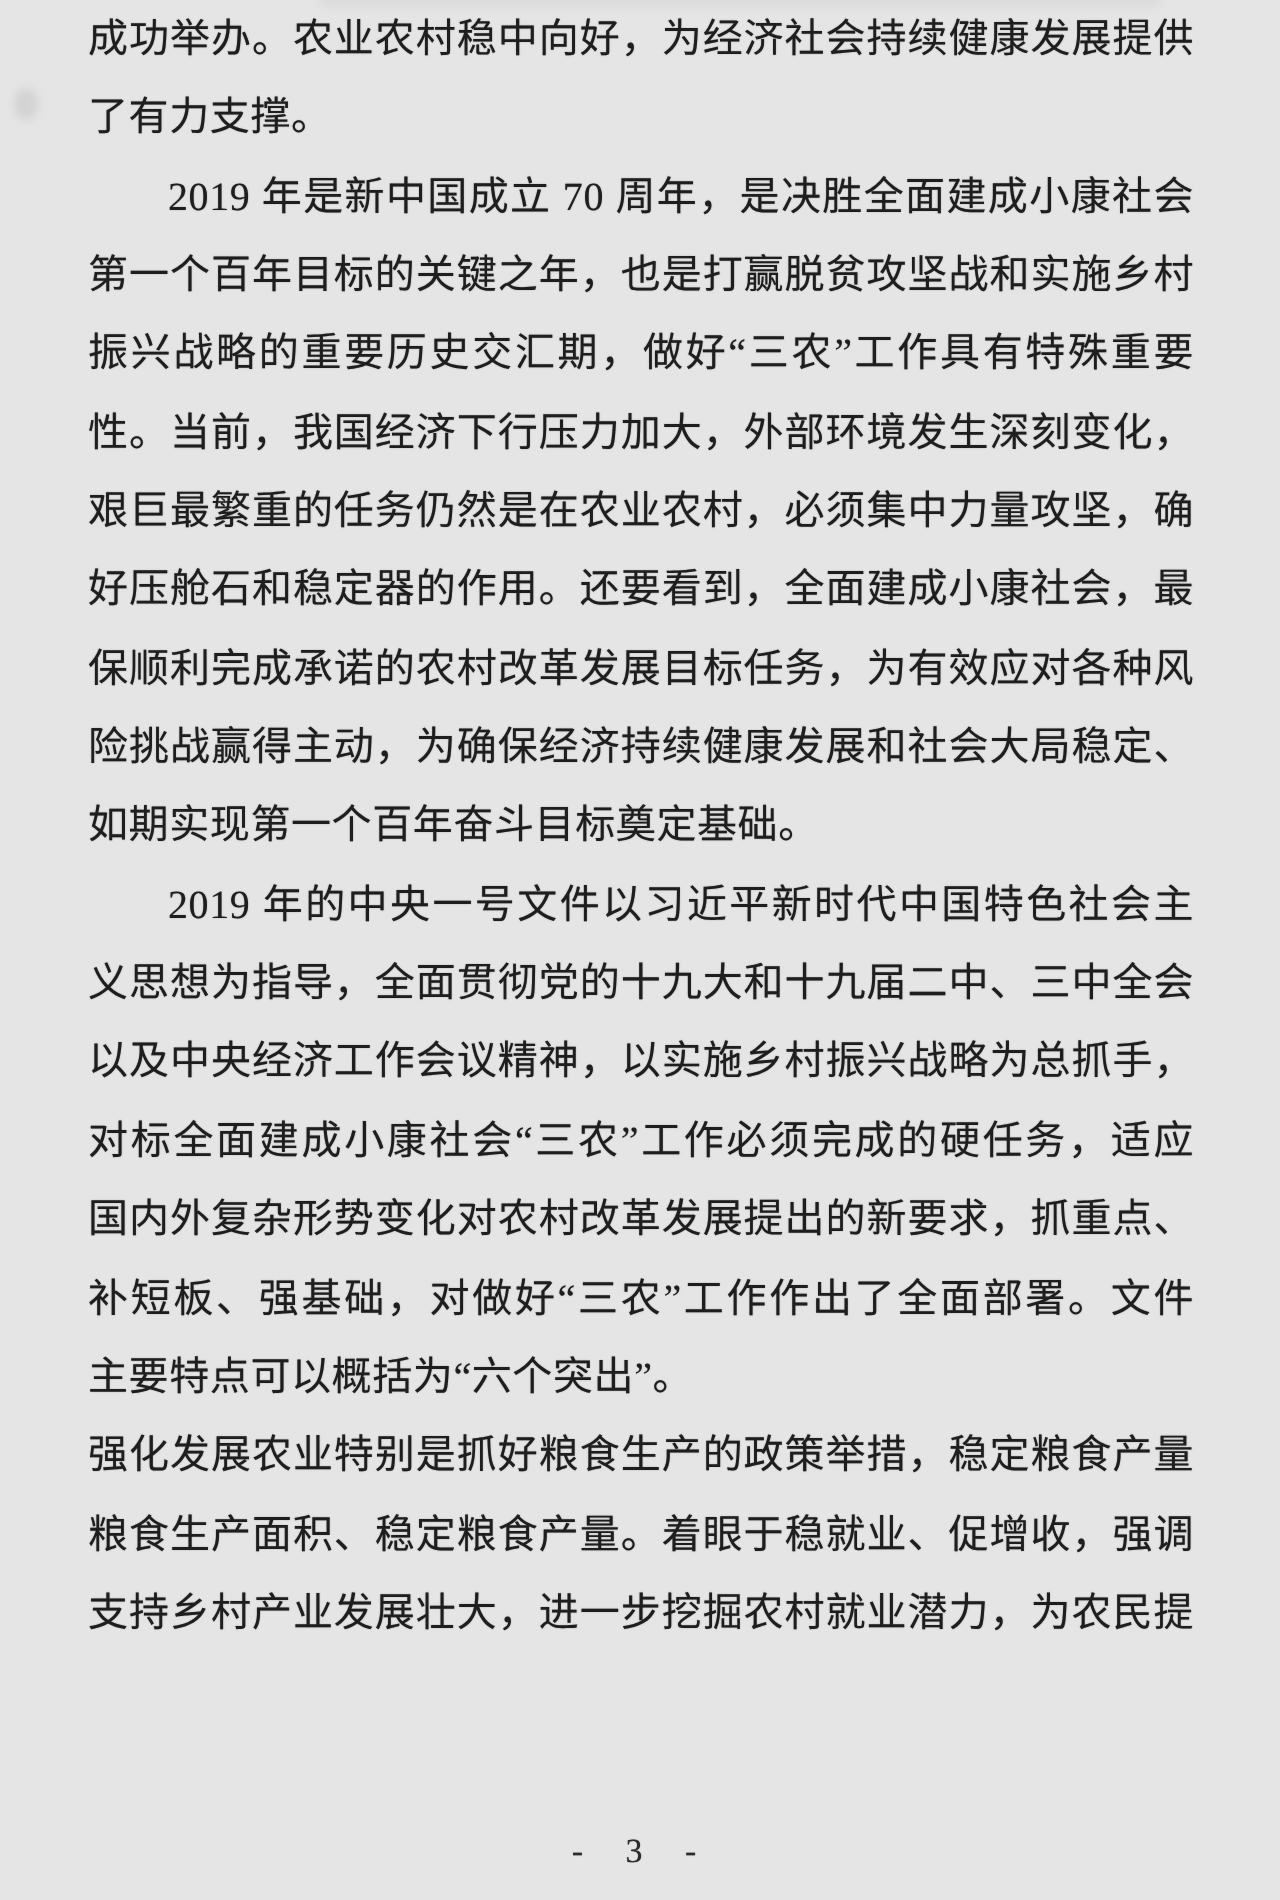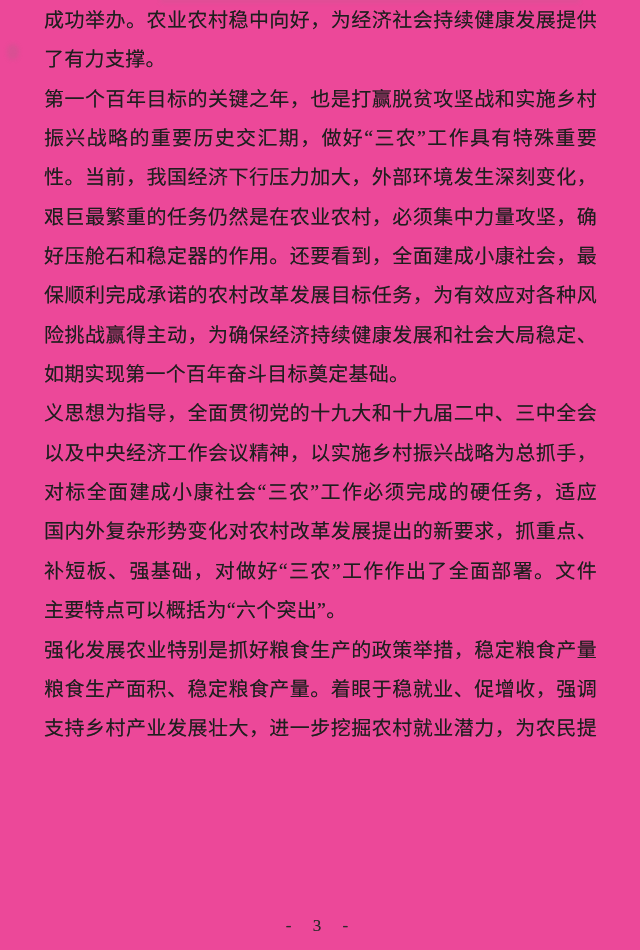--- a/index.html
+++ b/index.html
@@ -4,21 +4,21 @@
 <style>
   html, body {
     margin: 0;
     padding: 0;
     background: #ffffff;
   }
   .page {
     position: relative;
     width: 640px;
     height: 950px;
-    background: #ec4899;
+    background: #e5e5e5;
     overflow: hidden;
     font-family: "Liberation Serif", "DejaVu Serif", serif;
   }
   .document-body {
     position: absolute;
     left: 44px;
     top: 1px;
     width: 553px;
   }
   .paragraph {
@@ -82,30 +82,32 @@
 <div class="page">
   <div class="artifact artifact-top"></div>
   <div class="artifact artifact-left"></div>
 
   <div class="document-body">
       <div class="paragraph">
         <div class="text-line justify">成功举办。农业农村稳中向好，为经济社会持续健康发展提供</div>
         <div class="text-line">了有力支撑。</div>
       </div>
       <div class="paragraph">
+        <div class="text-line justify indent">2019 年是新中国成立 70 周年，是决胜全面建成小康社会</div>
         <div class="text-line justify">第一个百年目标的关键之年，也是打赢脱贫攻坚战和实施乡村</div>
         <div class="text-line justify">振兴战略的重要历史交汇期，做好“三农”工作具有特殊重要</div>
         <div class="text-line justify">性。当前，我国经济下行压力加大，外部环境发生深刻变化，</div>
         <div class="text-line justify">艰巨最繁重的任务仍然是在农业农村，必须集中力量攻坚，确</div>
         <div class="text-line justify">好压舱石和稳定器的作用。还要看到，全面建成小康社会，最</div>
         <div class="text-line justify">保顺利完成承诺的农村改革发展目标任务，为有效应对各种风</div>
         <div class="text-line justify">险挑战赢得主动，为确保经济持续健康发展和社会大局稳定、</div>
         <div class="text-line">如期实现第一个百年奋斗目标奠定基础。</div>
       </div>
       <div class="paragraph">
+        <div class="text-line justify indent">2019 年的中央一号文件以习近平新时代中国特色社会主</div>
         <div class="text-line justify">义思想为指导，全面贯彻党的十九大和十九届二中、三中全会</div>
         <div class="text-line justify">以及中央经济工作会议精神，以实施乡村振兴战略为总抓手，</div>
         <div class="text-line justify">对标全面建成小康社会“三农”工作必须完成的硬任务，适应</div>
         <div class="text-line justify">国内外复杂形势变化对农村改革发展提出的新要求，抓重点、</div>
         <div class="text-line justify">补短板、强基础，对做好“三农”工作作出了全面部署。文件</div>
         <div class="text-line">主要特点可以概括为“六个突出”。</div>
       </div>
       <div class="paragraph">
         <div class="text-line justify">强化发展农业特别是抓好粮食生产的政策举措，稳定粮食产量</div>
         <div class="text-line justify">粮食生产面积、稳定粮食产量。着眼于稳就业、促增收，强调</div>

